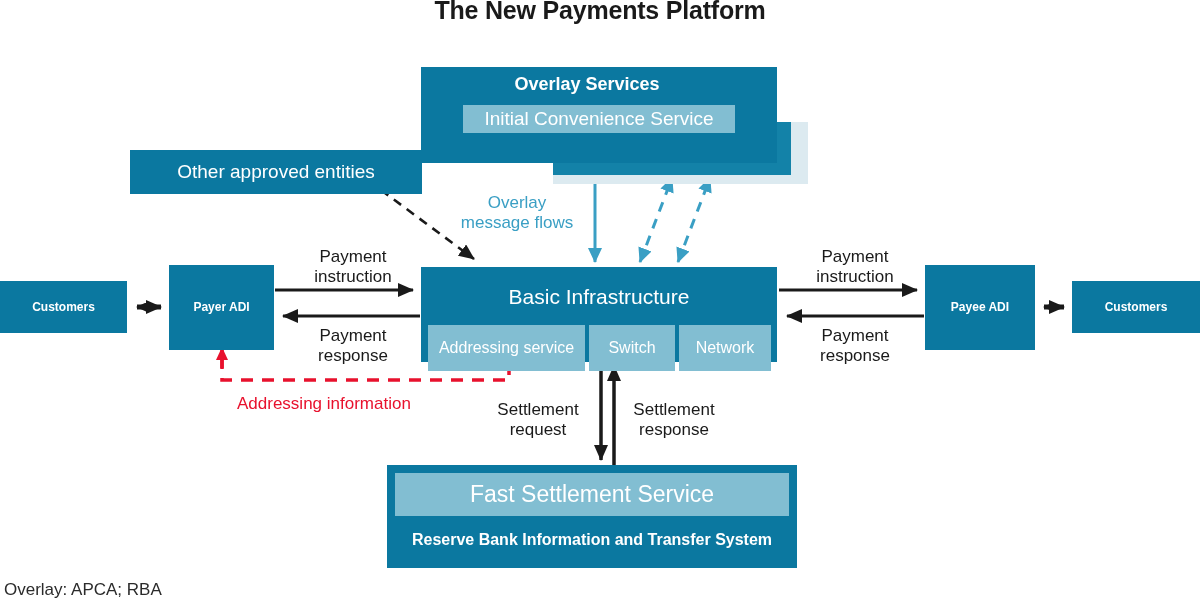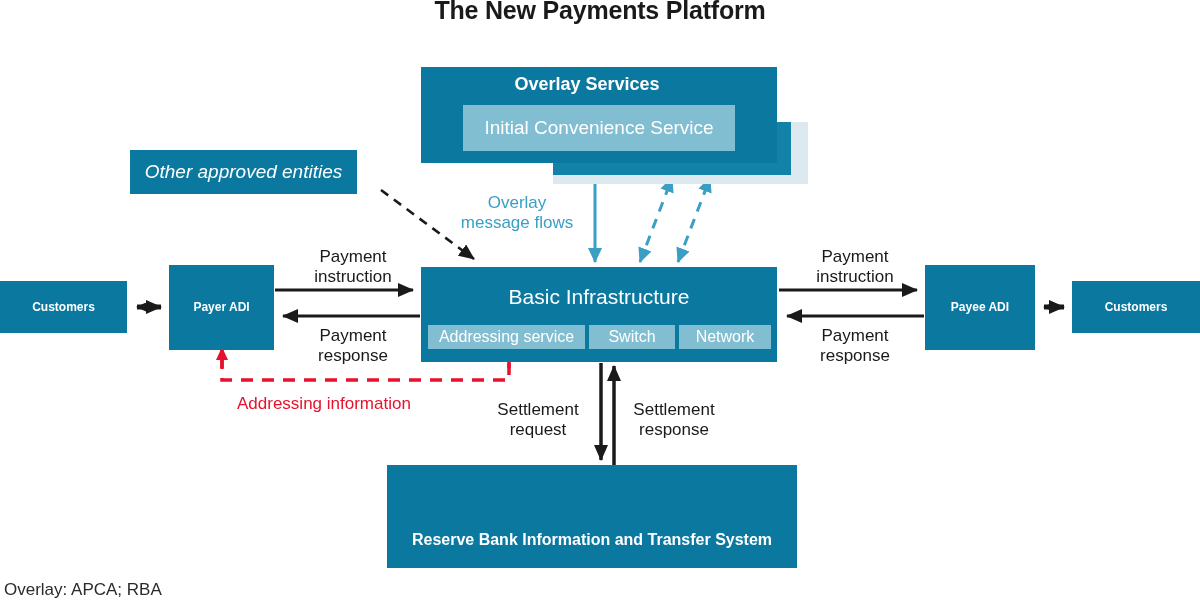--- a/index.html
+++ b/index.html
@@ -85,42 +85,42 @@
     left: 553px; top: 122px; width: 238px; height: 53px;
   }
   #overlay-services-box {
     left: 421px; top: 67px; width: 356px; height: 96px;
   }
   #overlay-services-title {
     position: absolute; left: 421px; top: 74px; width: 332px;
     text-align: center; font-size: 18px; font-weight: bold; color: #fff;
   }
   #initial-convenience-box {
-    left: 463px; top: 105px; width: 272px; height: 46px;
+    left: 463px; top: 105px; width: 272px; height: 28px;
   }
   #initial-convenience-box .box-label {
     font-size: 19px; font-weight: normal;
   }
 
   #other-entities-box {
-    left: 130px; top: 150px; width: 227px; height: 44px; font-style: italic;
+    left: 130px; top: 150px; width: 292px; height: 44px;
   }
   #other-entities-box .box-label {
     font-size: 19px; font-weight: normal;
   }
 
   #basic-infra-box {
     left: 421px; top: 267px; width: 356px; height: 95px;
   }
   #basic-infra-title {
     position: absolute; left: 421px; top: 285px; width: 356px;
     text-align: center; font-size: 21px; font-weight: normal; color: #fff;
   }
   .infra-sub {
-    position: absolute; top: 325px; height: 24px;
+    position: absolute; top: 325px; height: 46px;
     display: flex; align-items: center; justify-content: center;
     font-size: 16px; color: #ffffff;
   }
   #infra-sub-0 { left: 428px; width: 157px; }
   #infra-sub-1 { left: 589px; width: 86px; }
   #infra-sub-2 { left: 679px; width: 92px; }
 
   #payer-adi-box {
     left: 169px; top: 265px; width: 105px; height: 85px;
   }
@@ -284,20 +284,23 @@
   </div>
 
   <div class="box teal" id="customers-left-box">
     <span class="box-label">Customers</span>
   </div>
   <div class="box teal" id="customers-right-box">
     <span class="box-label">Customers</span>
   </div>
 
   <div class="box teal" id="fss-outer-box"></div>
+  <div class="box lightblue" id="fss-inner-box">
+    <span class="box-label">Fast Settlement Service</span>
+  </div>
   <div id="rbits-label">Reserve Bank Information and Transfer System</div>
 
   <div class="annot" id="lbl-payment-instruction-left">Payment
 instruction</div>
   <div class="annot" id="lbl-payment-response-left">Payment
 response</div>
   <div class="annot" id="lbl-payment-instruction-right">Payment
 instruction</div>
   <div class="annot" id="lbl-payment-response-right">Payment
 response</div>

